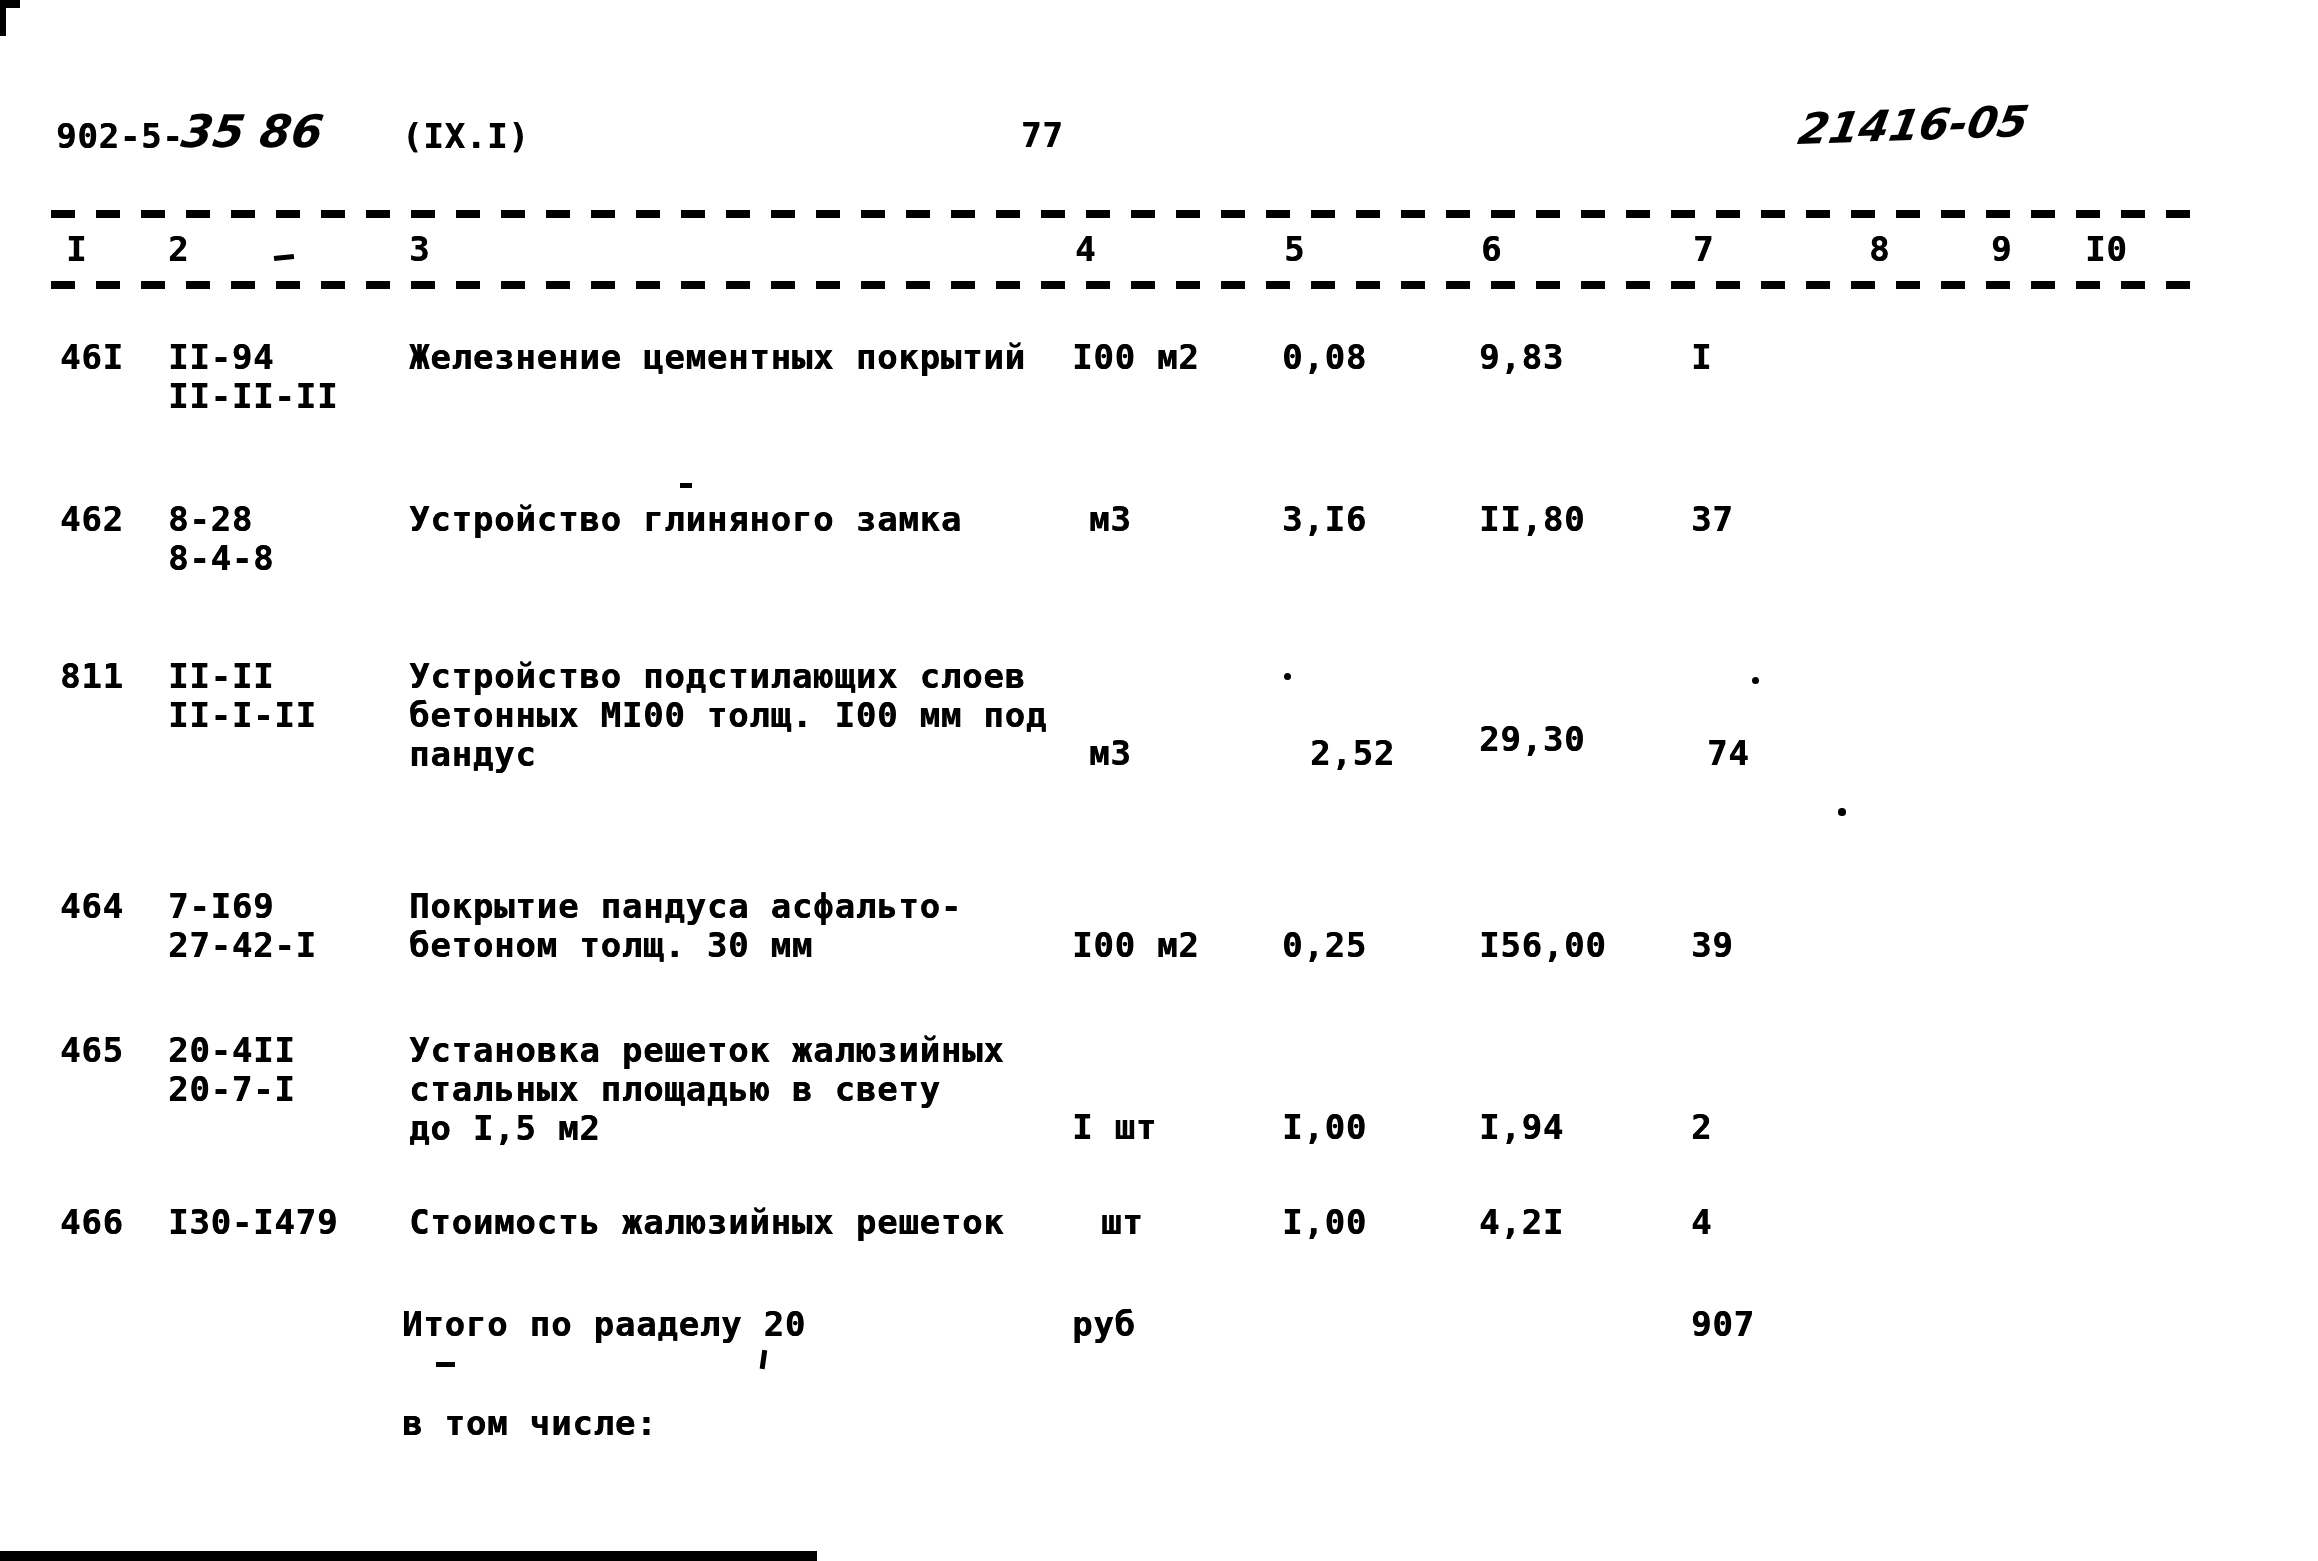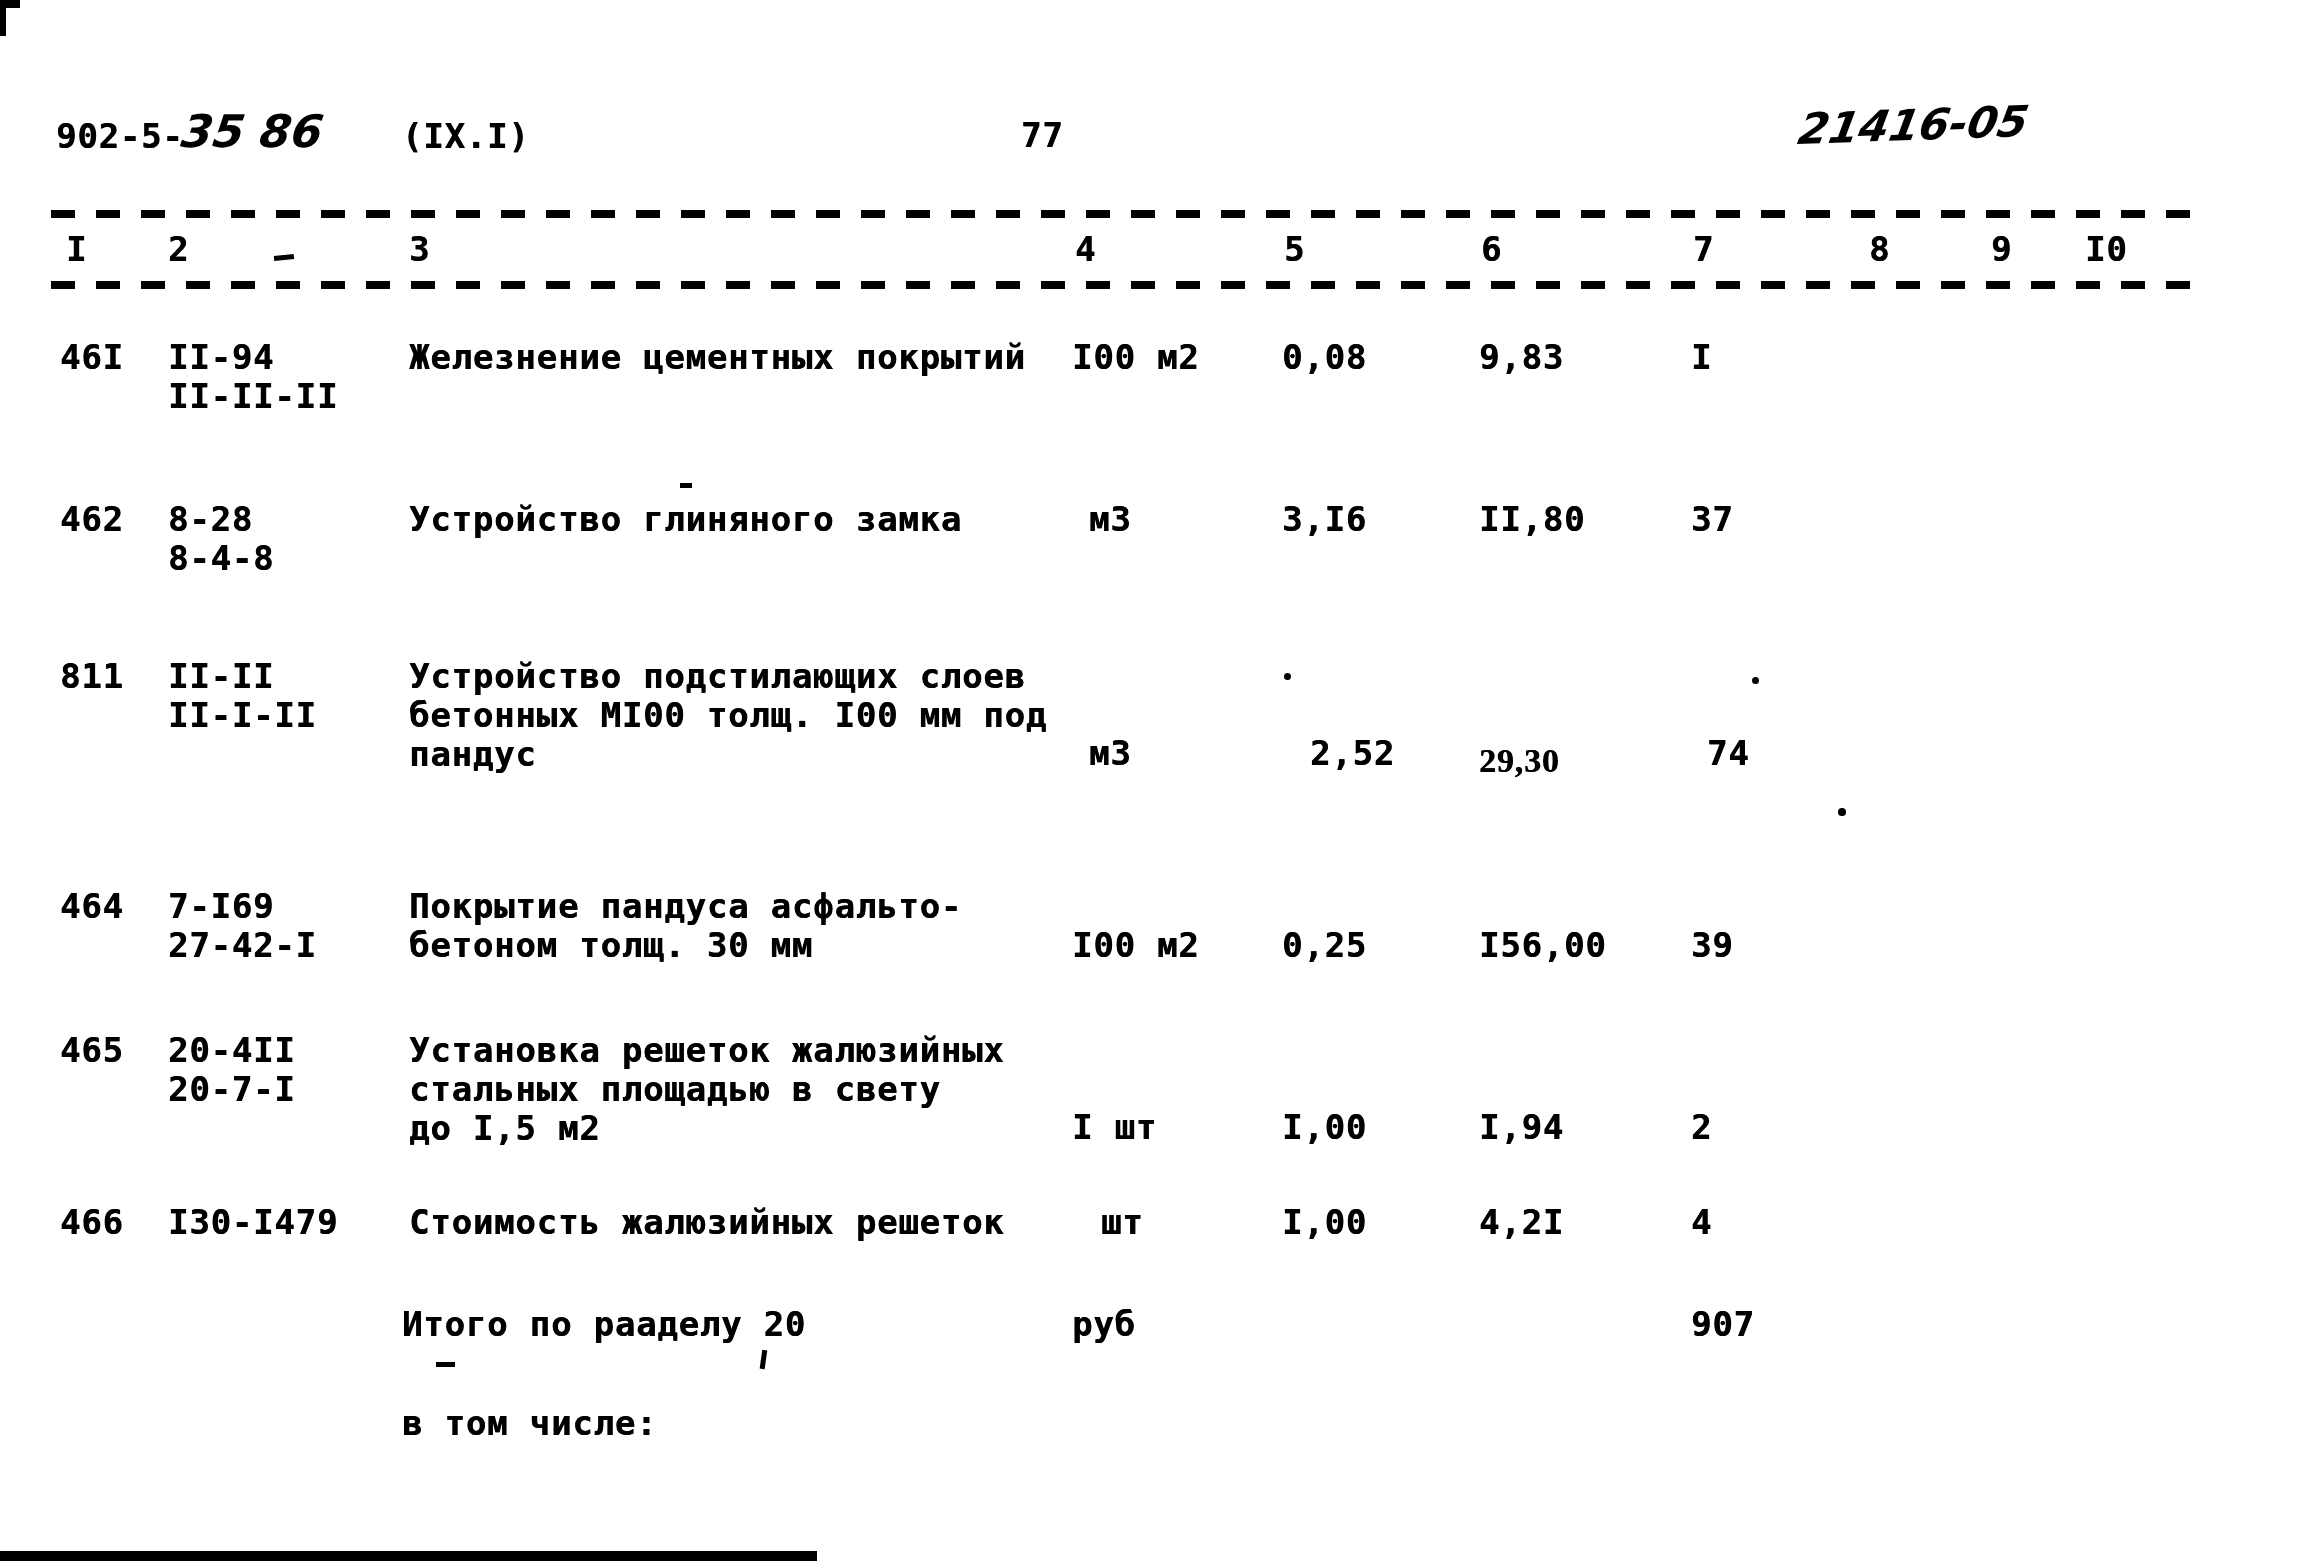--- a/index.html
+++ b/index.html
@@ -100,21 +100,21 @@
 
   <div class="row" style="top:657px;">
     <span class="tw cell c1">811</span>
     <span class="tw cell c2">II-II
 II-I-II</span>
     <span class="tw cell c3">Устройство подстилающих слоев
 бетонных МI00 толщ. I00 мм под
 пандус</span>
     <span class="tw cell" style="left:1089px; top:77px;">м3</span>
     <span class="tw cell c5" style="top:77px;margin-left:28px;">2,52</span>
-    <span class="tw cell c6" style="top:84px;font-family:Liberation Serif, serif;">29,30</span>
+    <span class="tw cell c6" style="top:63px;">29,30</span>
     <span class="tw cell c7" style="top:77px;margin-left:16px;">74</span>
   </div>
 
   <div class="row" style="top:887px;">
     <span class="tw cell c1">464</span>
     <span class="tw cell c2">7-I69
 27-42-I</span>
     <span class="tw cell c3">Покрытие пандуса асфальто-
 бетоном толщ. 30 мм</span>
     <span class="tw cell c4" style="top:39px;">I00 м2</span>

